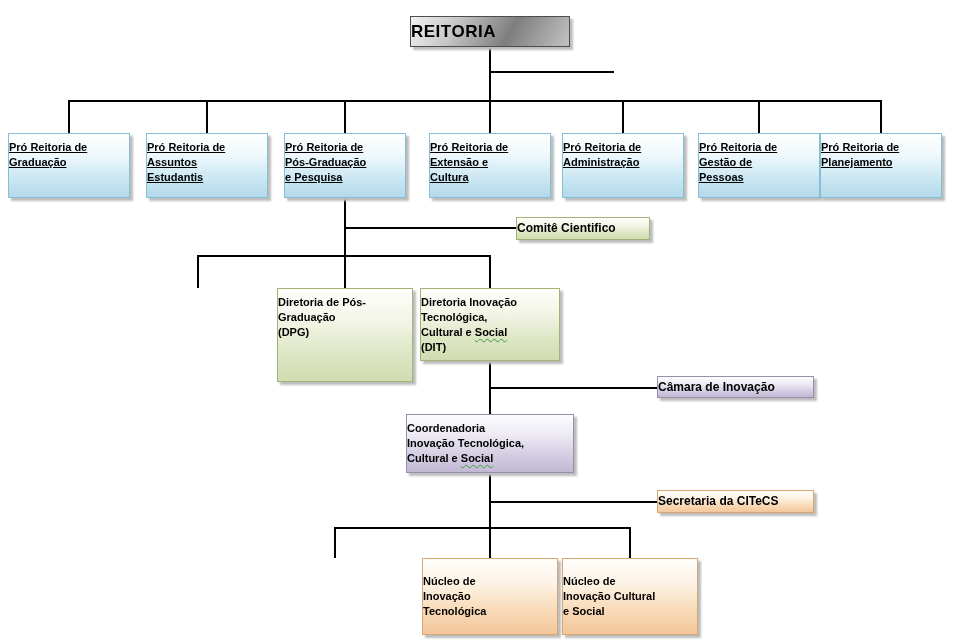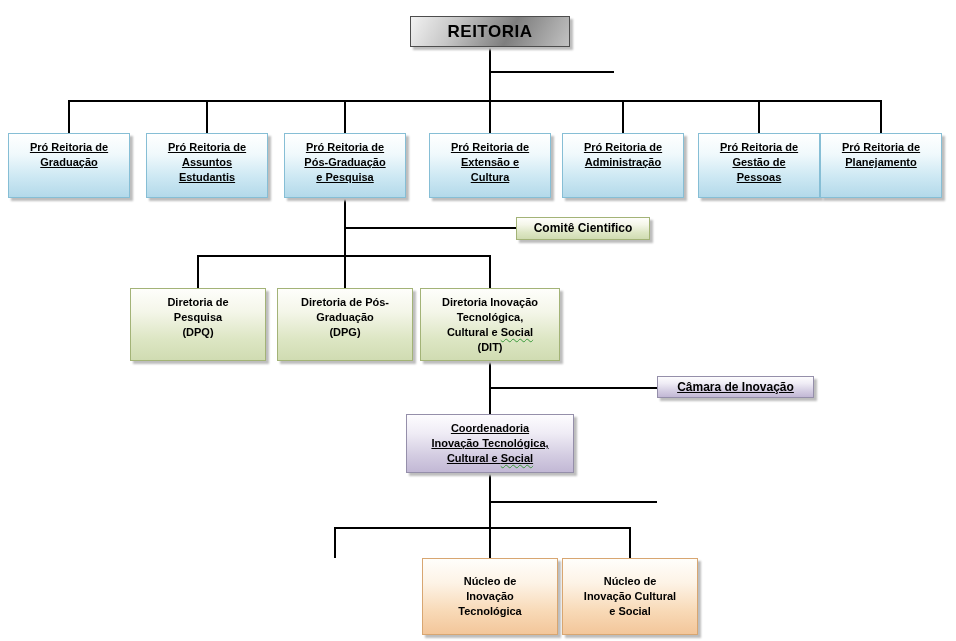--- a/index.html
+++ b/index.html
@@ -4,29 +4,29 @@
 <style>
   html,body { margin:0; padding:0; background:#ffffff; }
   .canvas {
     position:relative; width:956px; height:641px; background:#ffffff;
     font-family:"Liberation Sans", sans-serif; font-weight:bold; color:#000;
     overflow:hidden;
   }
   .line { position:absolute; background:#000; }
   .node {
     position:absolute; display:flex; align-items:center; justify-content:center;
-    text-align:center; font-size:11px; line-height:15px;
+    font-size:11px; line-height:15px;
     border:1px solid; box-shadow:3px 3px 2px #bdbdbd; box-sizing:border-box;
   }
   .lab { width:100%; white-space:pre-line; }
   .node.top { align-items:flex-start; }
   .node.top .lab { padding-top:6px; }
   .blue   { background:linear-gradient(180deg,#ffffff 0%,#f0f9fc 32%,#cde8f3 68%,#b3d9ea 100%); border-color:#86bed5;text-decoration:underline; }
   .green  { background:linear-gradient(180deg,#fefefb 0%,#f4f6e9 32%,#dde6c4 70%,#d0dcb2 100%); border-color:#a3b377; }
-  .purple { background:linear-gradient(180deg,#fdfcfe 0%,#efecf5 32%,#d4cde2 70%,#c2b8d5 100%); border-color:#958faa;text-decoration:underline; }
+  .purple { background:linear-gradient(180deg,#fdfcfe 0%,#efecf5 32%,#d4cde2 70%,#c2b8d5 100%); border-color:#958faa; }
   .orange { background:linear-gradient(180deg,#fffefb 0%,#fdf3e6 32%,#f8d9b6 70%,#f3c69a 100%); border-color:#d8a671; }
   .metal  { background:linear-gradient(118deg,#f2f2f2 0%,#c6c6c6 28%,#7e7e7e 62%,#c2c2c2 100%); border-color:#4d4d4d; }
   .ribbon { font-size:12px; line-height:13px; }
   .root   { font-size:17px; line-height:18px; letter-spacing:0.5px; }
   .squiggle {
     text-decoration:underline; text-decoration-style:wavy;
     text-decoration-color:#3a9a3a; text-decoration-thickness:1px;
     text-underline-offset:2px;
   }
 </style>
@@ -93,26 +93,21 @@
   </div>
   <div class="node blue top" style="left:820px;top:133px;width:122px;height:65px">
     <div class="lab">Pró Reitoria de
 Planejamento</div>
   </div>
 
   <div class="node green ribbon" style="left:516px;top:217px;width:134px;height:23px">
     <div class="lab">Comitê Cientifico</div>
   </div>
 
-  <div class="node green top" style="left:130px;top:288px;width:136px;height:73px">
-    <div class="lab">Diretoria de
-Pesquisa
-(DPQ)</div>
-  </div>
-  <div class="node green top" style="left:277px;top:288px;width:136px;height:73px">
+  <div class="node green top" style="left:277px;top:288px;width:136px;height:94px">
     <div class="lab">Diretoria de Pós-
 Graduação
 (DPG)</div>
   </div>
   <div class="node green top" style="left:420px;top:288px;width:140px;height:73px">
     <div class="lab"><span>Diretoria Inovação
 Tecnológica,
 Cultural e </span><span class="squiggle">Social</span><span>
 (DIT)</span></div>
   </div>
@@ -120,20 +115,23 @@
   <div class="node purple ribbon" style="left:657px;top:376px;width:157px;height:22px">
     <div class="lab">Câmara de Inovação</div>
   </div>
 
   <div class="node purple" style="left:406px;top:414px;width:168px;height:59px">
     <div class="lab"><span>Coordenadoria
 Inovação Tecnológica,
 Cultural e </span><span class="squiggle">Social</span></div>
   </div>
 
+  <div class="node orange ribbon" style="left:657px;top:490px;width:157px;height:23px">
+    <div class="lab">Secretaria da CITeCS</div>
+  </div>
 
   <div class="node orange" style="left:422px;top:558px;width:136px;height:77px">
     <div class="lab">Núcleo de
 Inovação
 Tecnológica</div>
   </div>
   <div class="node orange" style="left:562px;top:558px;width:136px;height:77px">
     <div class="lab">Núcleo de
 Inovação Cultural
 e Social</div>

